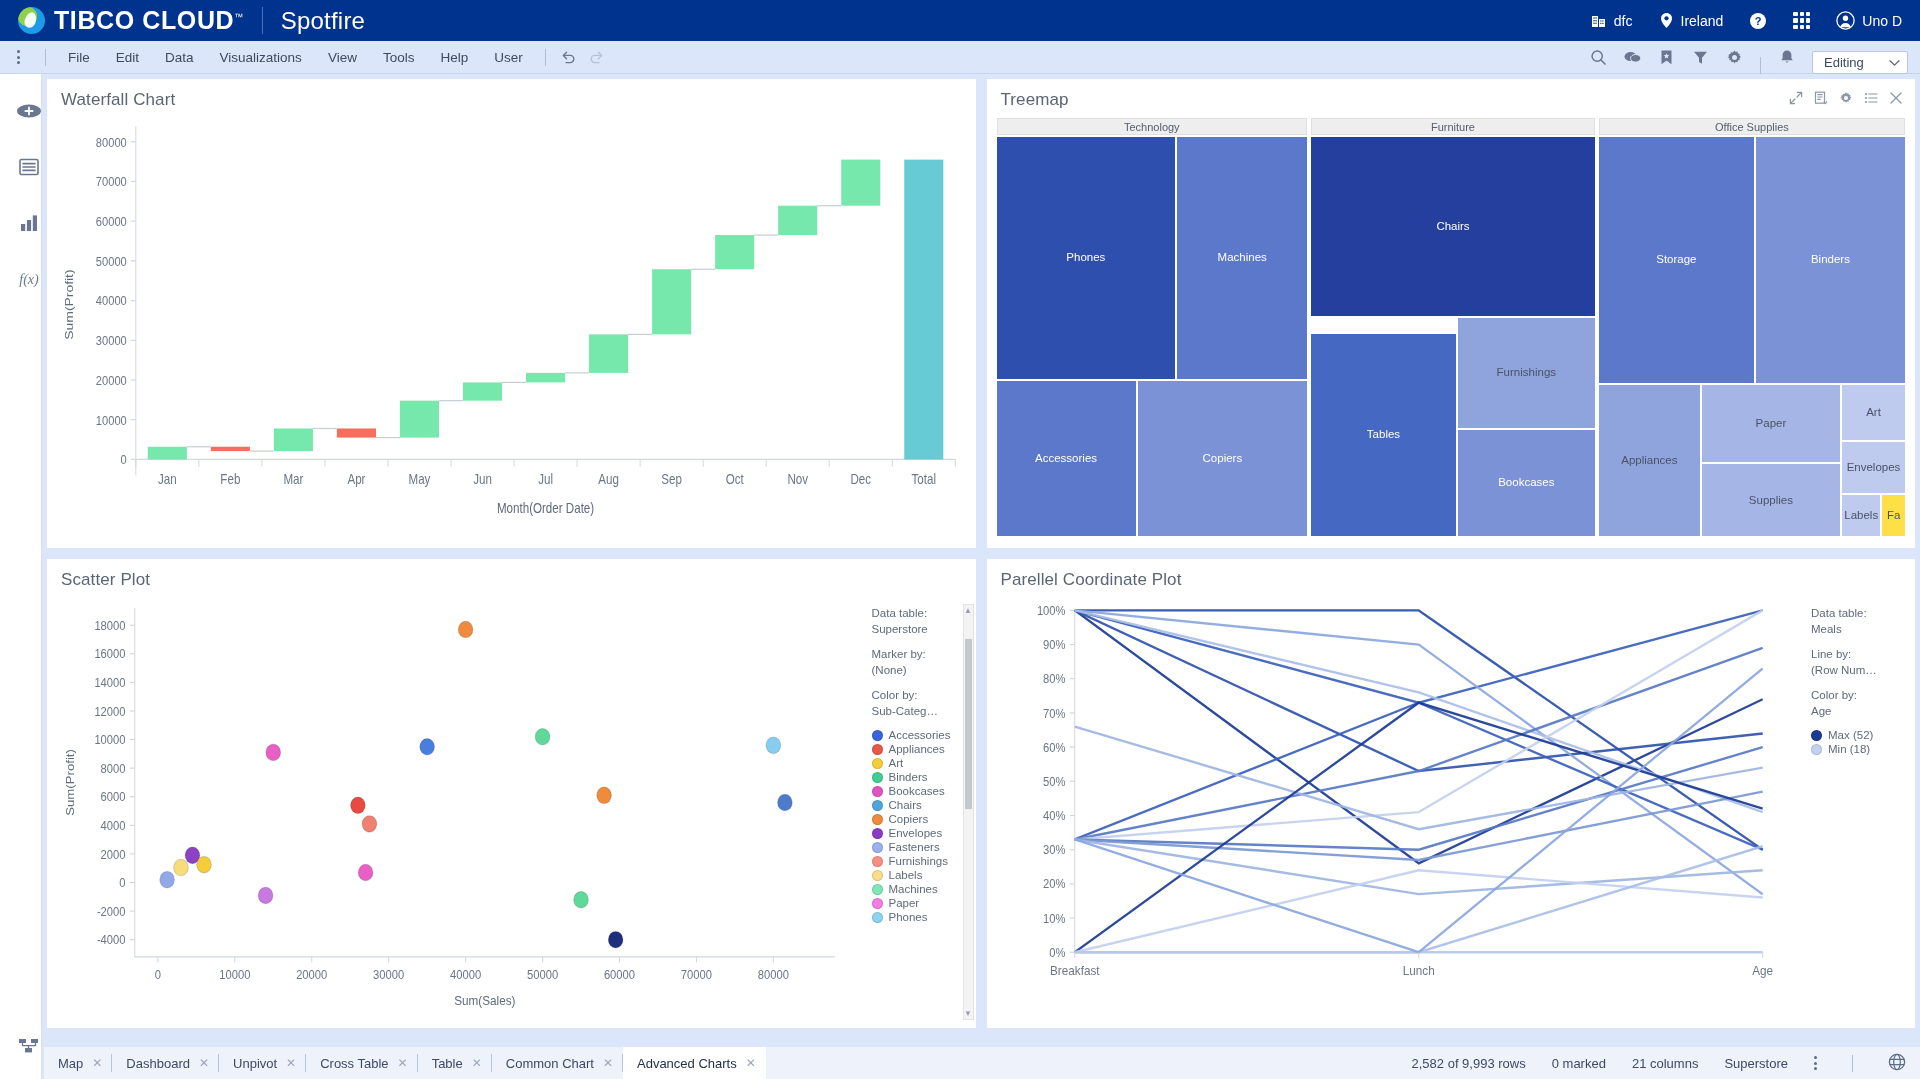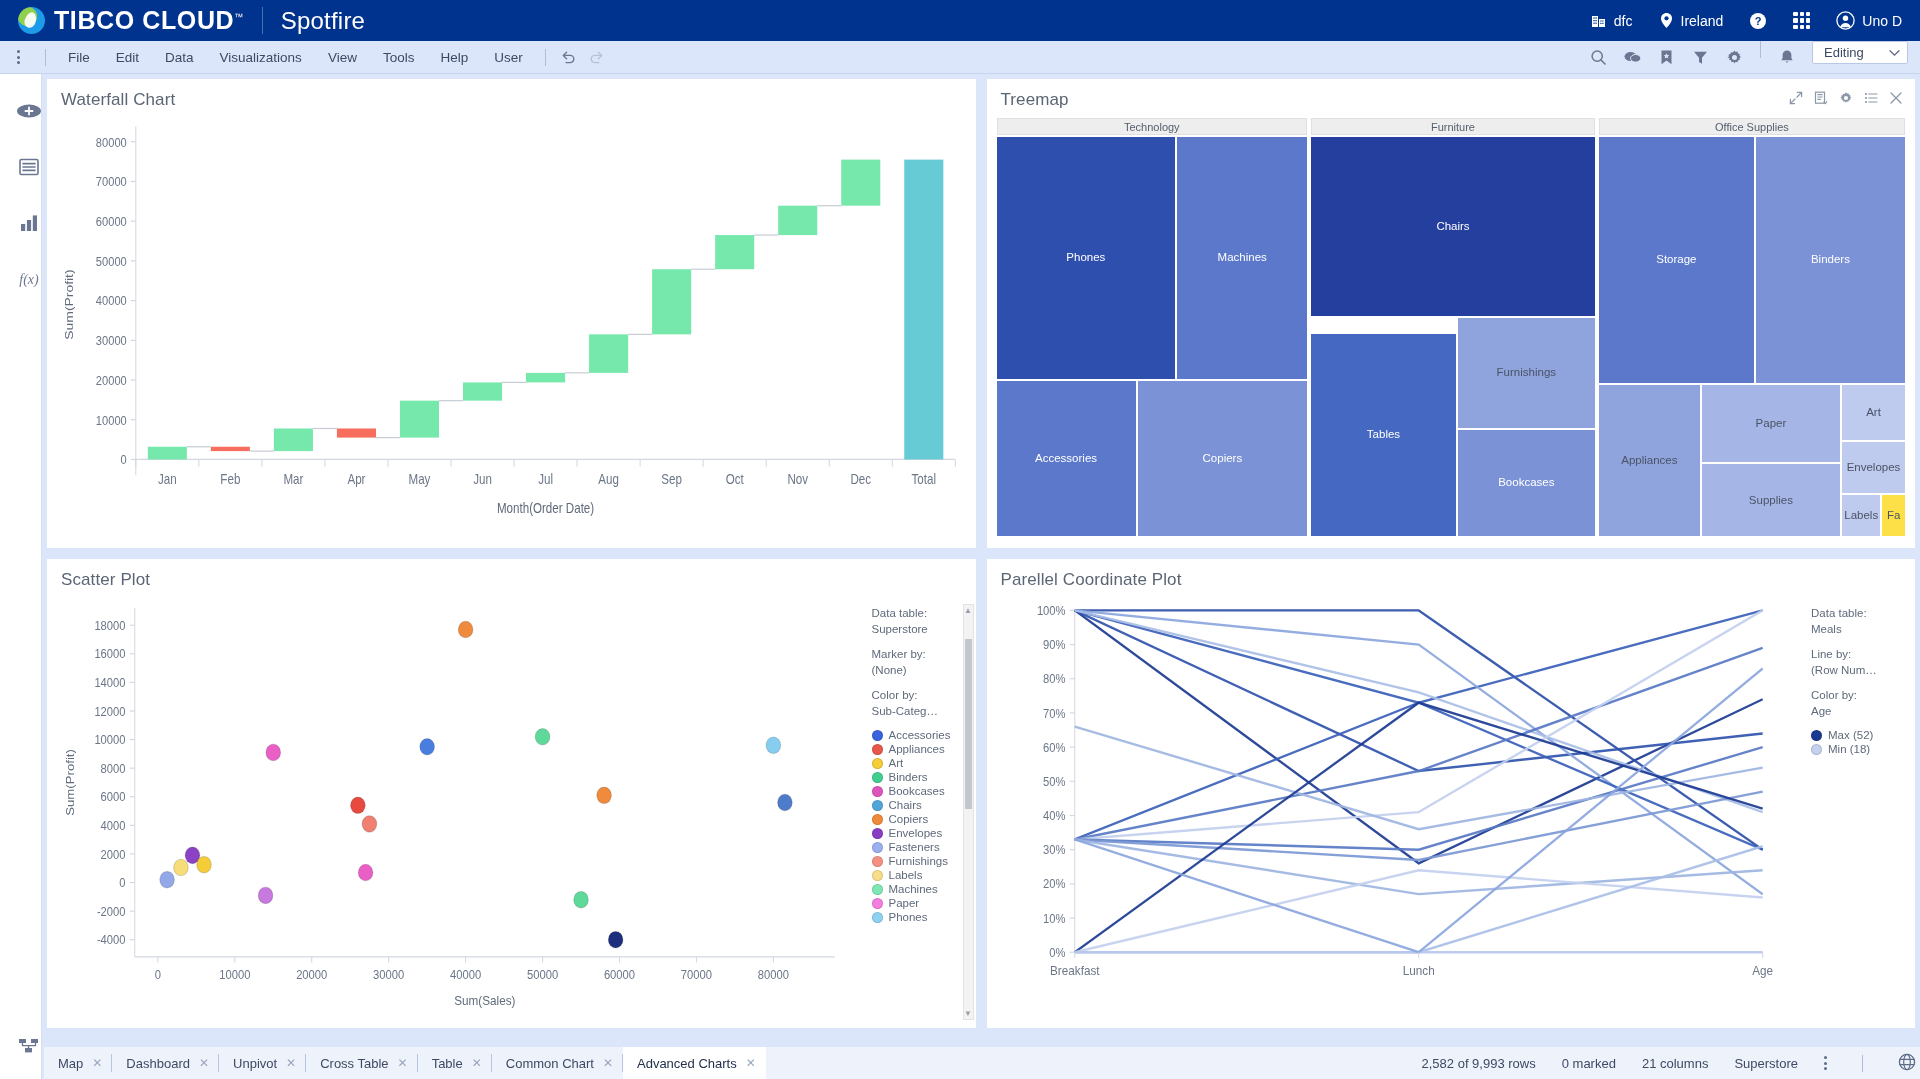--- a/index.html
+++ b/index.html
@@ -32,21 +32,21 @@
      padding-left:0; border-bottom:1px solid #c6d4ef; position:relative;}
   .mb-left{ display:flex; align-items:center; height:100%;}
   .kebab{ width:36px; display:flex; flex-direction:column; align-items:center;
      justify-content:center; gap:2.5px; cursor:pointer;}
   .kebab i{ width:3px;height:3px;border-radius:50%;background:#5c6b86; display:block;}
   .vsep{ width:1px; height:17px; background:#aebdd9; margin:0 9px;}
   .menuitem{ font-size:13.5px; color:#3d4a63; padding:0 13px; line-height:33px;
      cursor:pointer; white-space:nowrap;}
   .undo,.redo{ width:28px; height:33px; display:flex;align-items:center;justify-content:center;
     cursor:pointer;}
-  .mb-right{ margin-left:auto; display:flex; align-items:flex-start; gap:0; padding-right:12px;}
+  .mb-right{ margin-left:auto; display:flex; align-items:flex-end; gap:0; padding-right:12px;}
   .tbicon{ width:34px;height:33px; display:flex;align-items:center;justify-content:center;
      cursor:pointer;}
   .editing-sel{ height:23px; background:#fff; border:1px solid #b9c8e4; border-radius:2px;
      display:flex; align-items:center; padding:0 7px 0 11px; gap:14px; font-size:13px;
      color:#3d4a63; margin-left:8px; cursor:pointer; min-width:96px; justify-content:space-between;}
 
   
   .rail{ position:absolute; left:0; top:74px; width:42px; bottom:0; background:#fff;
      border-right:1px solid #d7dfee; display:flex; flex-direction:column; align-items:center;
      padding-top:22px; gap:26px; z-index:5;}
@@ -105,21 +105,21 @@
      display:flex; align-items:flex-end; }
   .tabs{ display:flex; align-items:flex-end; height:32px; margin-left:44px;}
   .tab{ display:flex; align-items:center; height:32px; padding:0 10px 0 14px;
      font-size:13px; color:#3d4a63; cursor:pointer; gap:9px; position:relative;}
   .tab .tsep{ position:absolute; right:0; top:7px; height:18px; width:1px; background:#b5c4e0;}
   .tab.active{ background:#fff; color:#23304a; }
   .tclose{ color:#9aa6bd; font-size:12px; line-height:1;}
   .addtab{ width:38px;height:32px; display:flex;align-items:center;justify-content:center;
      font-size:19px;color:#5f6b82;cursor:pointer;}
   .status{ margin-left:auto; display:flex; align-items:center; gap:26px; font-size:13px;
-     color:#3d4a63; height:32px; padding-right:4px;}
+     color:#3d4a63; height:32px; padding-right:14px;}
   .st-kebab{ display:flex;flex-direction:column;gap:2.5px;cursor:pointer;}
   .st-kebab i{width:3px;height:3px;border-radius:50%;background:#5c6b86;display:block;}
   .statusbar-bg{ position:absolute; left:44px; right:0; bottom:0; height:32px; background:#eef2fb;
      z-index:0;}
   .tabs,.status{ position:relative; z-index:1;}
 </style>
 </head>
 <body>
 
 <div class="brandbar">

